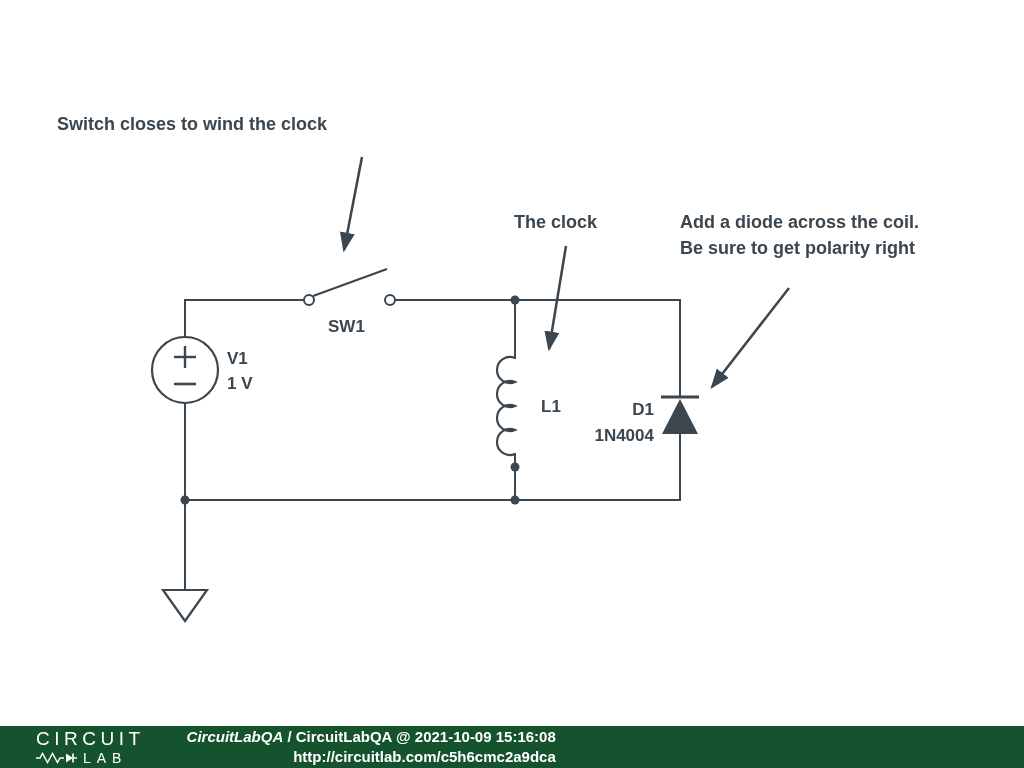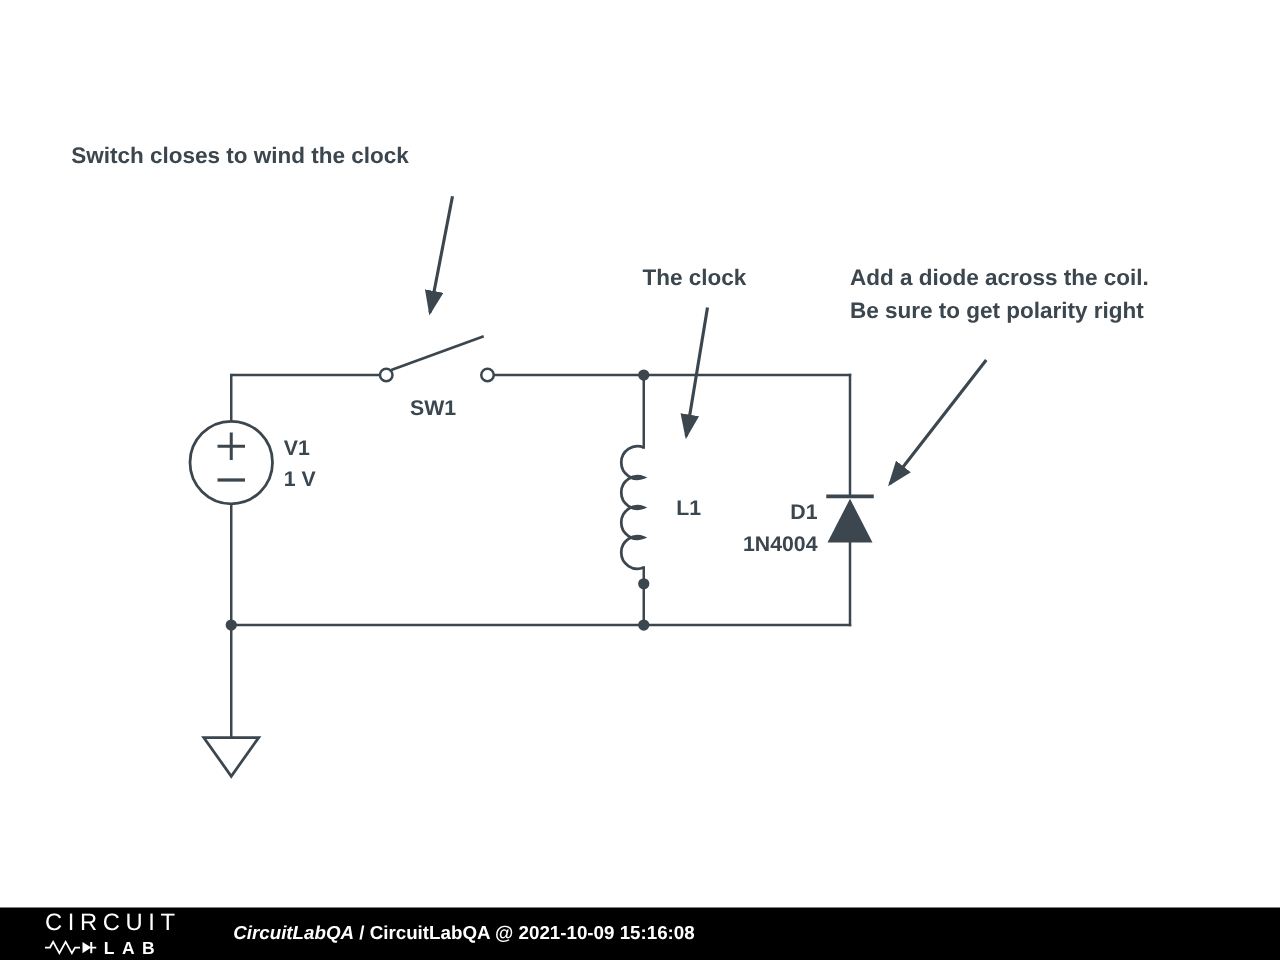--- a/index.html
+++ b/index.html
@@ -15,28 +15,28 @@
   svg text {
     font-family: "Liberation Sans", sans-serif;
     font-weight: 700;
     fill: #3b464e;
   }
   .ann { font-size: 18px; }
   .lbl { font-size: 17px; }
 
   .footer {
     width: 1024px; height: 42px;
-    background: #000000;
+    background: #14532d;
     display: flex; align-items: center;
     padding-left: 36px; box-sizing: border-box;
   }
   .logo { color: #ffffff; line-height: 1; }
   .logo-top { font-size: 19px; letter-spacing: 4.5px; font-weight: 400; }
   .logo-bottom { display: flex; align-items: center; gap: 5px; margin-top: 3px; }
-  .logo-bottom .lab { font-size: 14px; font-weight: 700; letter-spacing: 6px; text-align: right; }
+  .logo-bottom .lab { font-size: 14px; font-weight: 400; letter-spacing: 6px; text-align: right; }
   .attr { margin-left: 42px; color: #ffffff; font-size: 15px; font-weight: 700; line-height: 20px; text-align: right; }
   .attr .it { font-style: italic; }
 </style>
 </head>
 <body>
 
 <div class="page">
 
   <svg class="schematic" viewBox="0 0 1024 726">
     <defs>
@@ -128,16 +128,17 @@
           <line x1="37" y1="1.5" x2="37" y2="10.5" stroke="#ffffff" stroke-width="1.6"></line>
           <line x1="37" y1="6" x2="41" y2="6" stroke="#ffffff" stroke-width="1.4"></line>
         </svg>
         <span class="lab">LAB</span>
       </div>
     </div>
     <div class="attr">
       <div>
         <span class="it">CircuitLabQA</span><span> / CircuitLabQA @ 2021-10-09 15:16:08</span>
       </div>
+      <div>http://circuitlab.com/c5h6cmc2a9dca</div>
     </div>
   </div>
 
 </div>
 
 </body></html>

